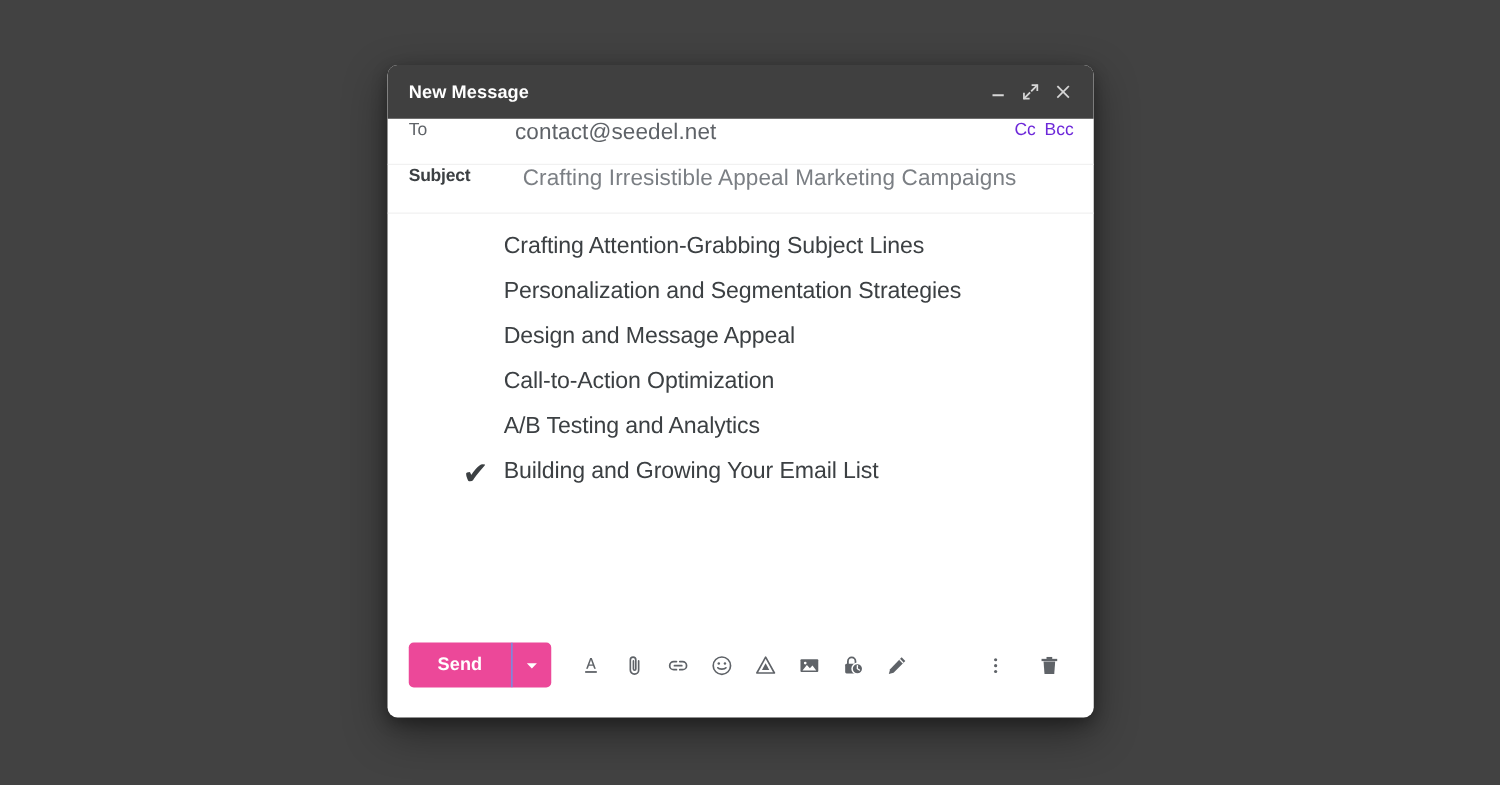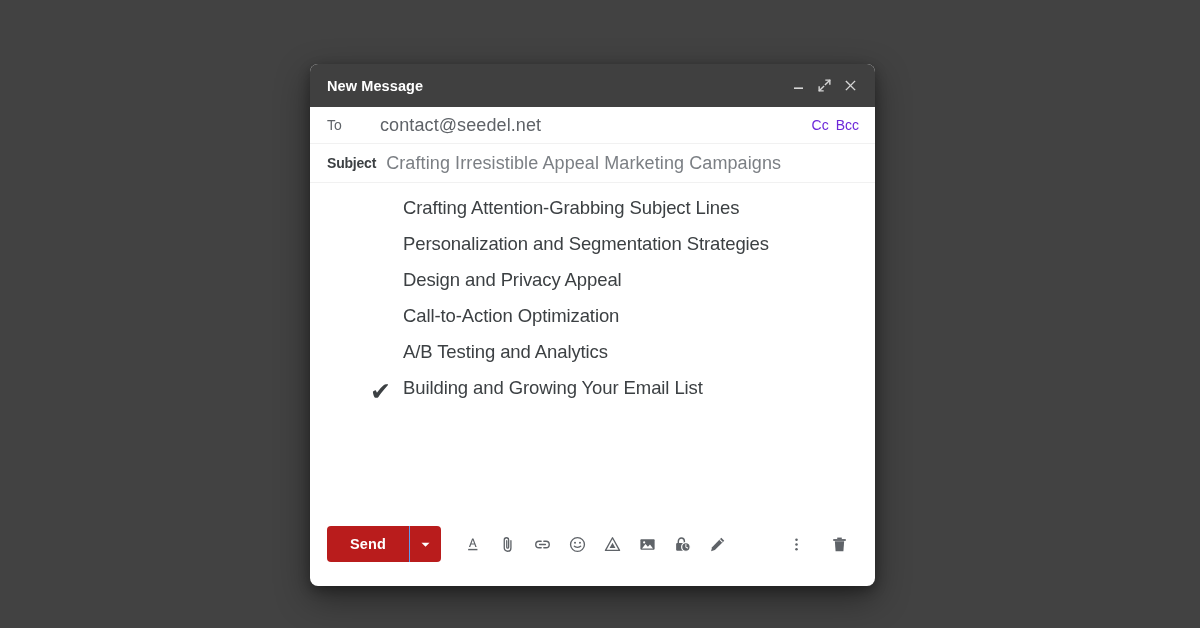--- a/index.html
+++ b/index.html
@@ -13,21 +13,21 @@
     background: #424242;
     font-family: "Liberation Sans", "DejaVu Sans", sans-serif;
     overflow: hidden;
     position: relative;
   }
 
   
   #compose-window {
     position: absolute;
     left: 310px;
-    top: 64px;
+    top: 52px;
     width: 565px;
     height: 522px;
     background: #ffffff;
     border-radius: 8px 8px 8px 8px;
     box-shadow: 0 12px 34px rgba(0,0,0,0.42), 0 4px 12px rgba(0,0,0,0.30);
     display: flex;
     flex-direction: column;
     overflow: hidden;
   }
 
@@ -57,25 +57,26 @@
     justify-content: center;
     color: #d6d6d6;
     cursor: pointer;
     flex: 0 0 auto;
   }
   .win-btn svg { display: block; }
 
   
   .field-row {
     display: flex;
-    align-items: center;
+    align-items: flex-start;
     border-bottom: 1px solid #f1f1f1;
     box-sizing: border-box;
     padding: 0 16px 0 17px;
     flex: 0 0 auto;
+    gap: 32px;
   }
   #to-row { height: 37px; }
   #subject-row { height: 39px; }
 
   .field-label {
     color: #5f6368;
     font-size: 14px;
     flex: 0 0 auto;
   }
   #to-label { width: 53px; }
@@ -250,39 +251,39 @@
   <div class="body-line">
         <span class="line-marker"></span>
         <span class="line-text">Crafting Attention-Grabbing Subject Lines</span>
       </div>
       <div class="body-line">
         <span class="line-marker"></span>
         <span class="line-text">Personalization and Segmentation Strategies</span>
       </div>
       <div class="body-line">
         <span class="line-marker"></span>
-        <span class="line-text">Design and Privacy Appeal</span>
+        <span class="line-text">Design and Message Appeal</span>
       </div>
       <div class="body-line">
         <span class="line-marker"></span>
         <span class="line-text">Call-to-Action Optimization</span>
       </div>
       <div class="body-line">
         <span class="line-marker"></span>
         <span class="line-text">A/B Testing and Analytics</span>
       </div>
       <div class="body-line">
         <span class="line-marker">✔</span>
         <span class="line-text">Building and Growing Your Email List</span>
       </div>
     </div>
 
   <div id="compose-toolbar">
 
-    <div id="send-group" style="background: #b91c1c;">
+    <div id="send-group" style="background: #ec4899;">
       <div id="send-button">Send</div>
       <div id="send-options-button">
         <svg width="11" height="11" viewBox="0 0 12 12" aria-hidden="true">
           <path d="M1.6 4 L6 8.4 L10.4 4 Z" fill="currentColor"></path>
         </svg>
       </div>
     </div>
 
     <div id="toolbar-icons">
 

